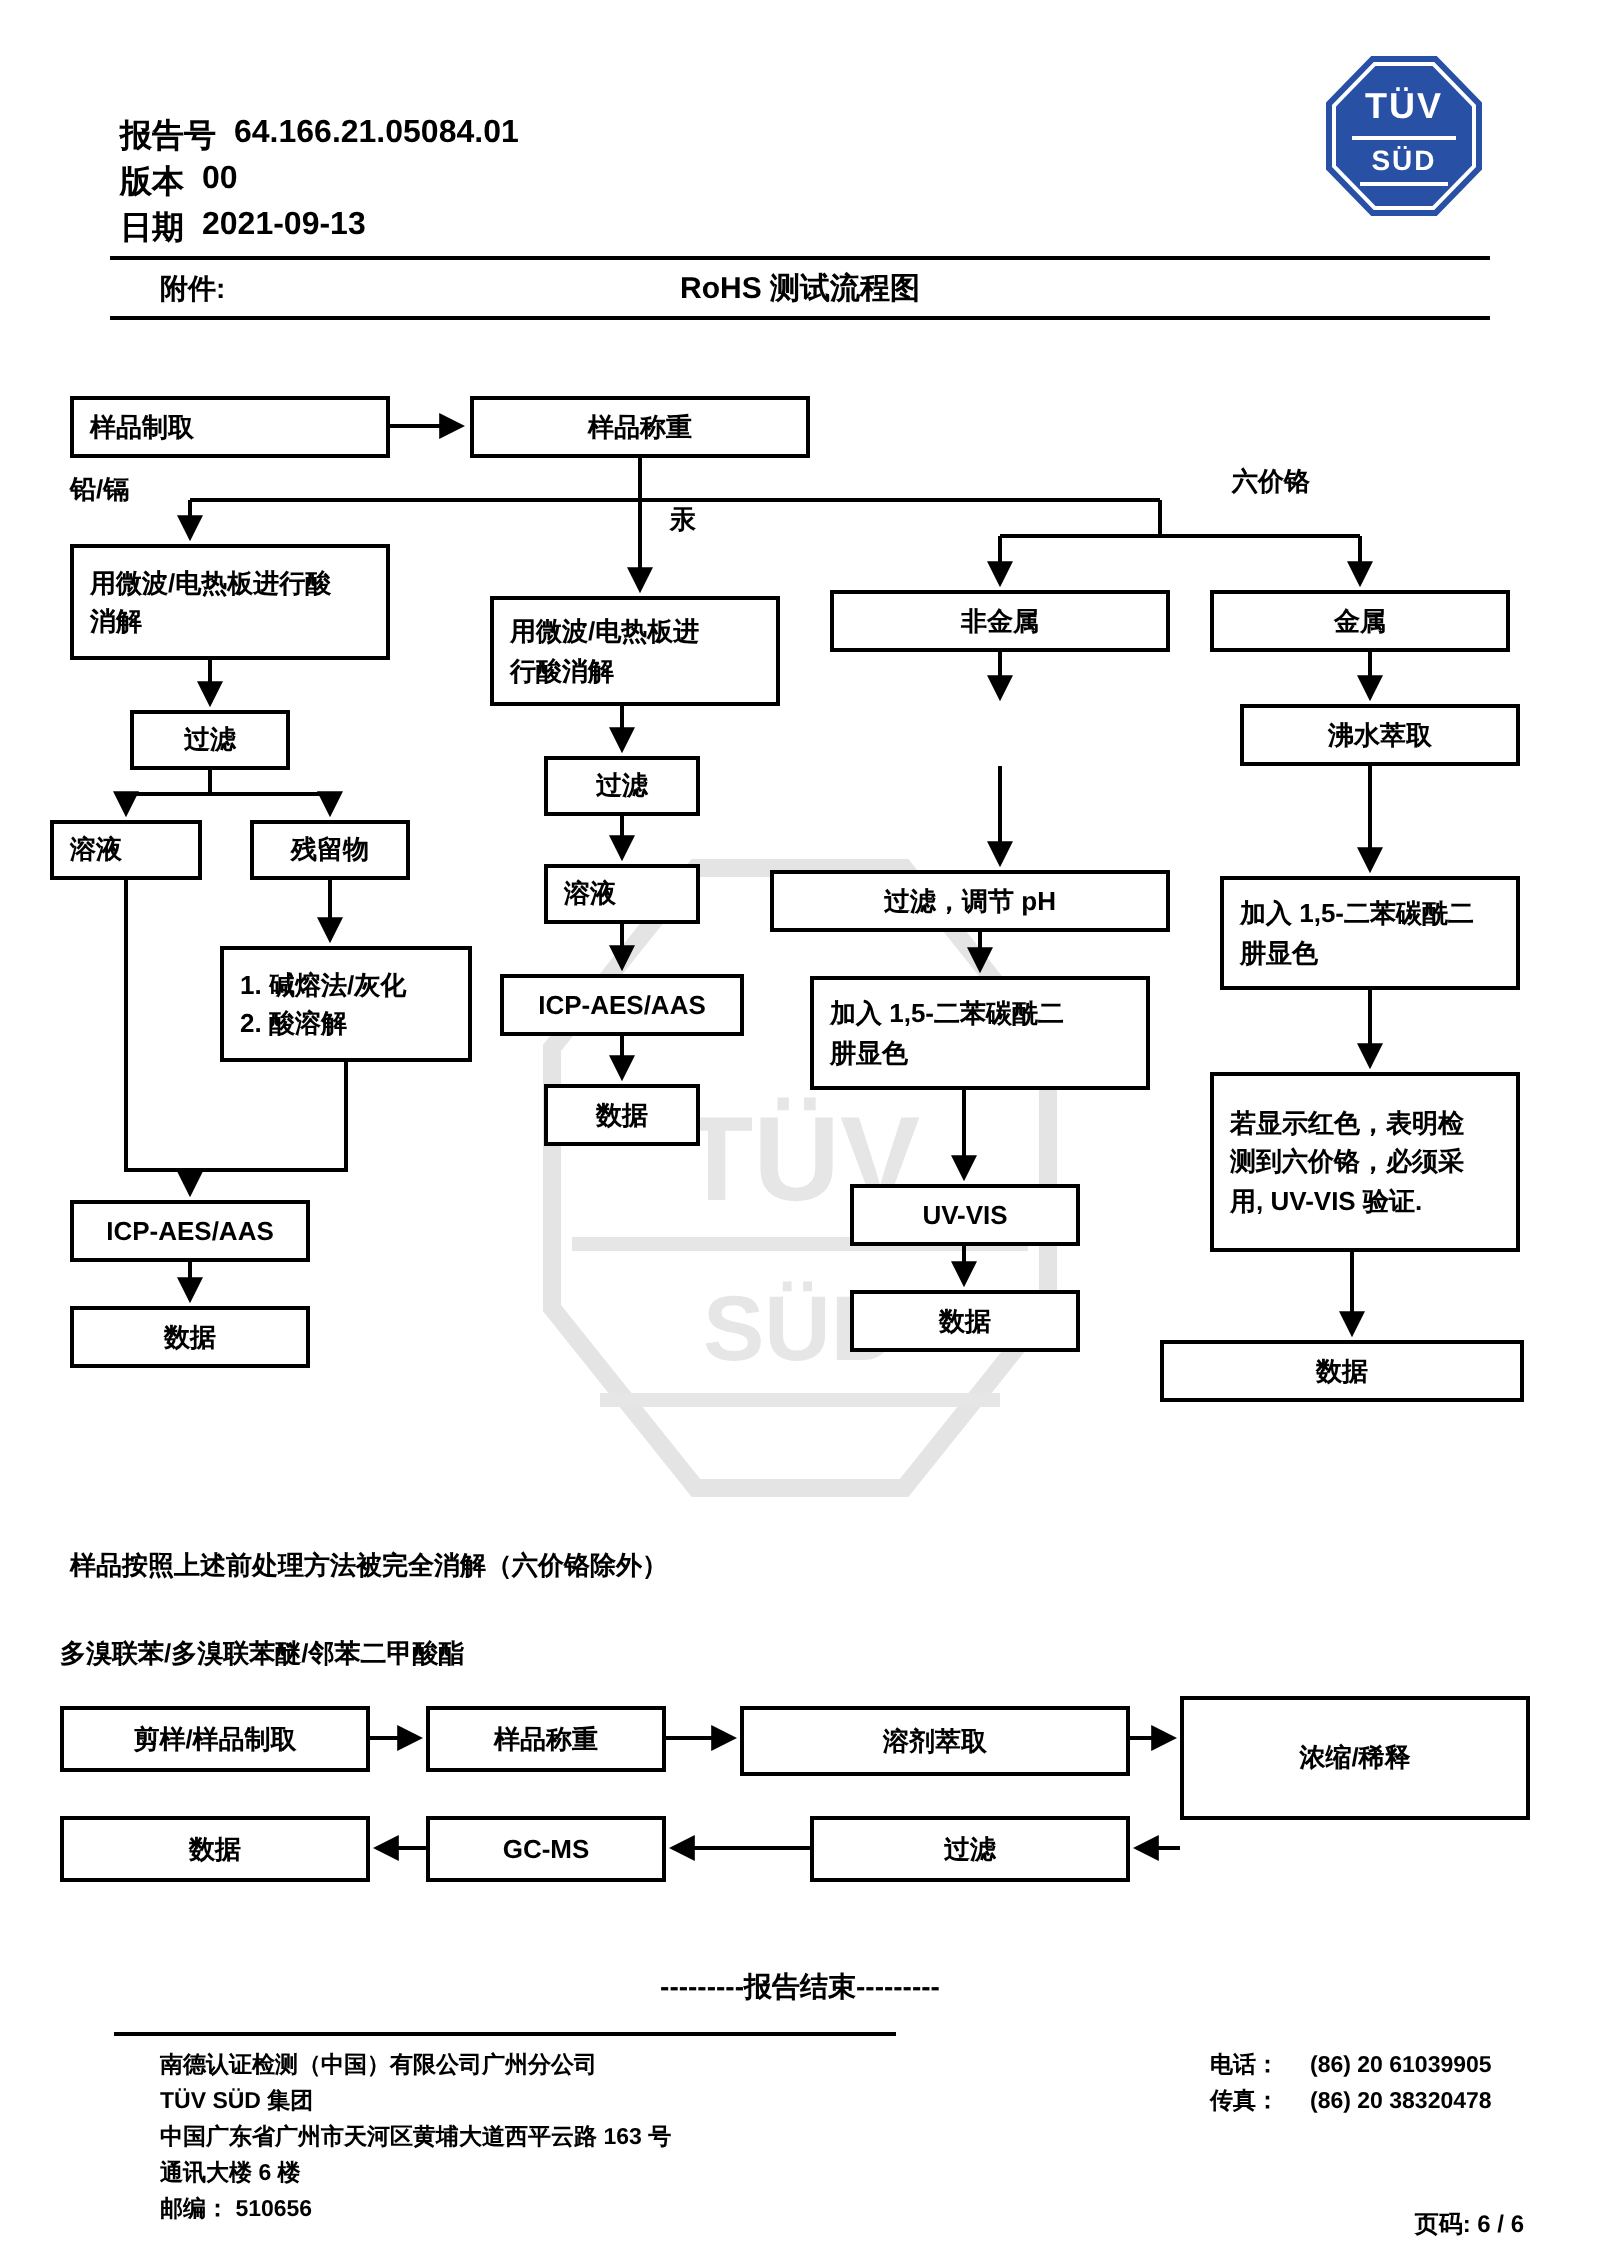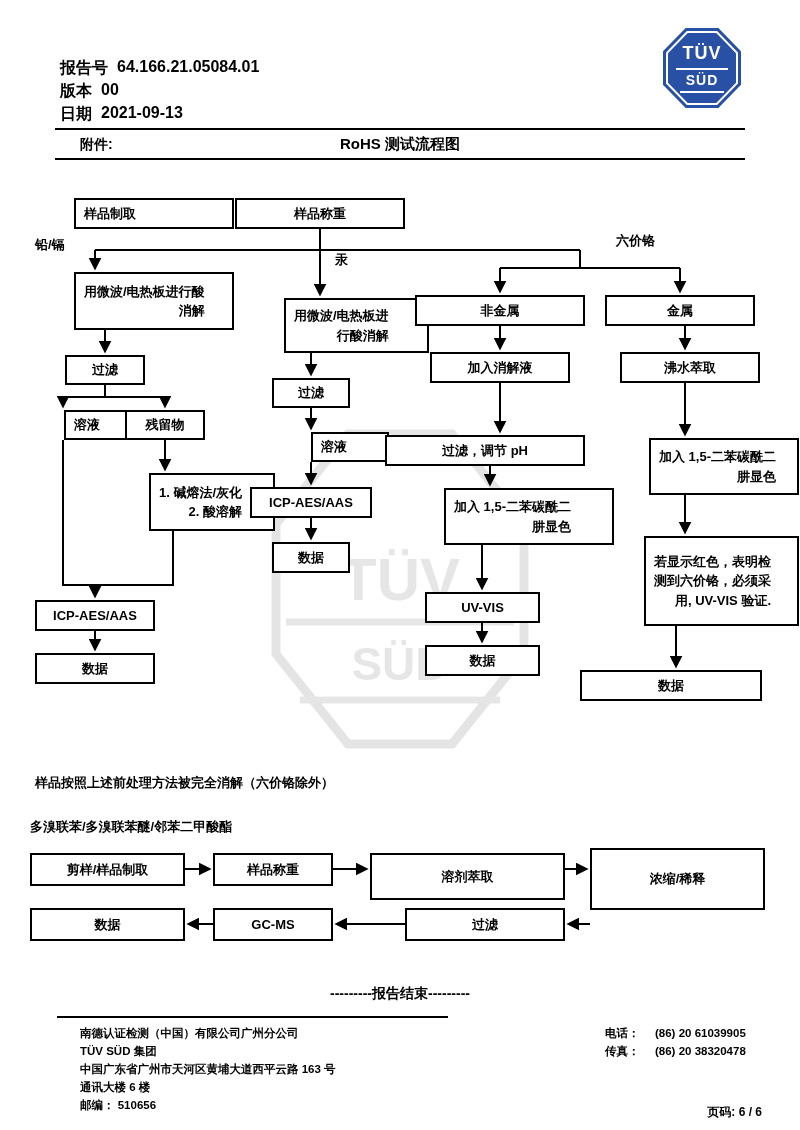--- a/index.html
+++ b/index.html
@@ -6,21 +6,21 @@
   html,body { background:#888; }
   body { font-family:"Liberation Sans","DejaVu Sans",sans-serif; color:#000; }
   .page { position:relative; width:800px; height:1130px; background:#fff; margin:0 auto; overflow:hidden; }
   .abs { position:absolute;padding-left:20px; }
   .hline { position:absolute; background:#000; height:2px; }
   .hdr-row { position:absolute; font-size:16px; font-weight:bold; display:flex; gap:9px; }
   .page-title { position:absolute; left:0; width:100%; text-align:center; font-size:15px; font-weight:bold; }
   .fbox { position:absolute; border:2px solid #000; background:#fff; display:flex; align-items:center;
           justify-content:center; text-align:center; font-size:13px; font-weight:bold; line-height:1.5;
           white-space:pre-line; padding:2px 5px; z-index:2; }
-  .fbox.left { justify-content:flex-start; text-align:right; padding-left:8px;margin-left:39px; }
+  .fbox.left { justify-content:flex-start; text-align:left; padding-left:8px; }
   .branch-label { position:absolute; font-size:13px; font-weight:bold; z-index:2; }
   .note { position:absolute; font-size:13px; font-weight:bold; }
   .flow-svg { position:absolute; left:0; top:0; z-index:1; }
   .wm { position:absolute; left:270px; top:428px; width:260px; height:322px; z-index:0; opacity:.55; }
   .logo { position:absolute; left:663px; top:28px; width:78px; height:80px; }
   .oct { clip-path:polygon(29% 0,71% 0,100% 29%,100% 71%,71% 100%,29% 100%,0 71%,0 29%); }
   .footer-line { font-size:11.5px; font-weight:bold; line-height:18px; }
   .fot-row { display:flex; font-size:11.5px; font-weight:bold; line-height:18px; }
   .fot-row .lbl { width:50px; }
 </style>
@@ -135,42 +135,41 @@
   <div class="fbox" style="left:35px; top:653px; width:120px; height:31px;">数据</div>
 
   <div class="fbox left" style="left:245px; top:298px; width:145px; height:55px;">用微波/电热板进
 行酸消解</div>
   <div class="fbox" style="left:272px; top:378px; width:78px; height:30px;">过滤</div>
   <div class="fbox left" style="left:272px; top:432px; width:78px; height:30px;">溶液</div>
   <div class="fbox" style="left:250px; top:487px; width:122px; height:31px;">ICP-AES/AAS</div>
   <div class="fbox" style="left:272px; top:542px; width:78px; height:31px;">数据</div>
 
   <div class="fbox" style="left:415px; top:295px; width:170px; height:31px;">非金属</div>
-  <div class="fbox" style="left:430px; top:352px; width:140px; height:31px;">加入消解液</div>
   <div class="fbox" style="left:385px; top:435px; width:200px; height:31px;">过滤，调节 pH</div>
   <div class="fbox left" style="left:405px; top:488px; width:170px; height:57px;">加入 1,5-二苯碳酰二
 肼显色</div>
   <div class="fbox" style="left:425px; top:592px; width:115px; height:31px;">UV-VIS</div>
   <div class="fbox" style="left:425px; top:645px; width:115px; height:31px;">数据</div>
 
   <div class="fbox" style="left:605px; top:295px; width:150px; height:31px;">金属</div>
   <div class="fbox" style="left:620px; top:352px; width:140px; height:31px;">沸水萃取</div>
   <div class="fbox left" style="left:610px; top:438px; width:150px; height:57px;">加入 1,5-二苯碳酰二
 肼显色</div>
   <div class="fbox left" style="left:605px; top:536px; width:155px; height:90px;">若显示红色，表明检
 测到六价铬，必须采
 用, UV-VIS 验证.</div>
   <div class="fbox" style="left:580px; top:670px; width:182px; height:31px;">数据</div>
 
   <div class="note" style="left:35px; top:774px;">样品按照上述前处理方法被完全消解（六价铬除外）</div>
   <div class="note" style="left:30px; top:818px;">多溴联苯/多溴联苯醚/邻苯二甲酸酯</div>
 
   <div class="fbox" style="left:30px; top:853px; width:155px; height:33px;">剪样/样品制取</div>
   <div class="fbox" style="left:213px; top:853px; width:120px; height:33px;">样品称重</div>
-  <div class="fbox" style="left:370px; top:853px; width:195px; height:47px;">溶剂萃取</div>
+  <div class="fbox" style="left:370px; top:853px; width:195px; height:35px;">溶剂萃取</div>
   <div class="fbox" style="left:590px; top:848px; width:175px; height:62px;">浓缩/稀释</div>
   <div class="fbox" style="left:405px; top:908px; width:160px; height:33px;">过滤</div>
   <div class="fbox" style="left:213px; top:908px; width:120px; height:33px;">GC-MS</div>
   <div class="fbox" style="left:30px; top:908px; width:155px; height:33px;">数据</div>
 
   <div class="page-title" style="top:985px; font-size:14px;">---------报告结束---------</div>
 
   <div class="hline" style="left:57px; top:1016px; width:391px;"></div>
   <div class="abs" style="left:60px; top:1024px;">
     <div class="footer-line">南德认证检测（中国）有限公司广州分公司</div>

